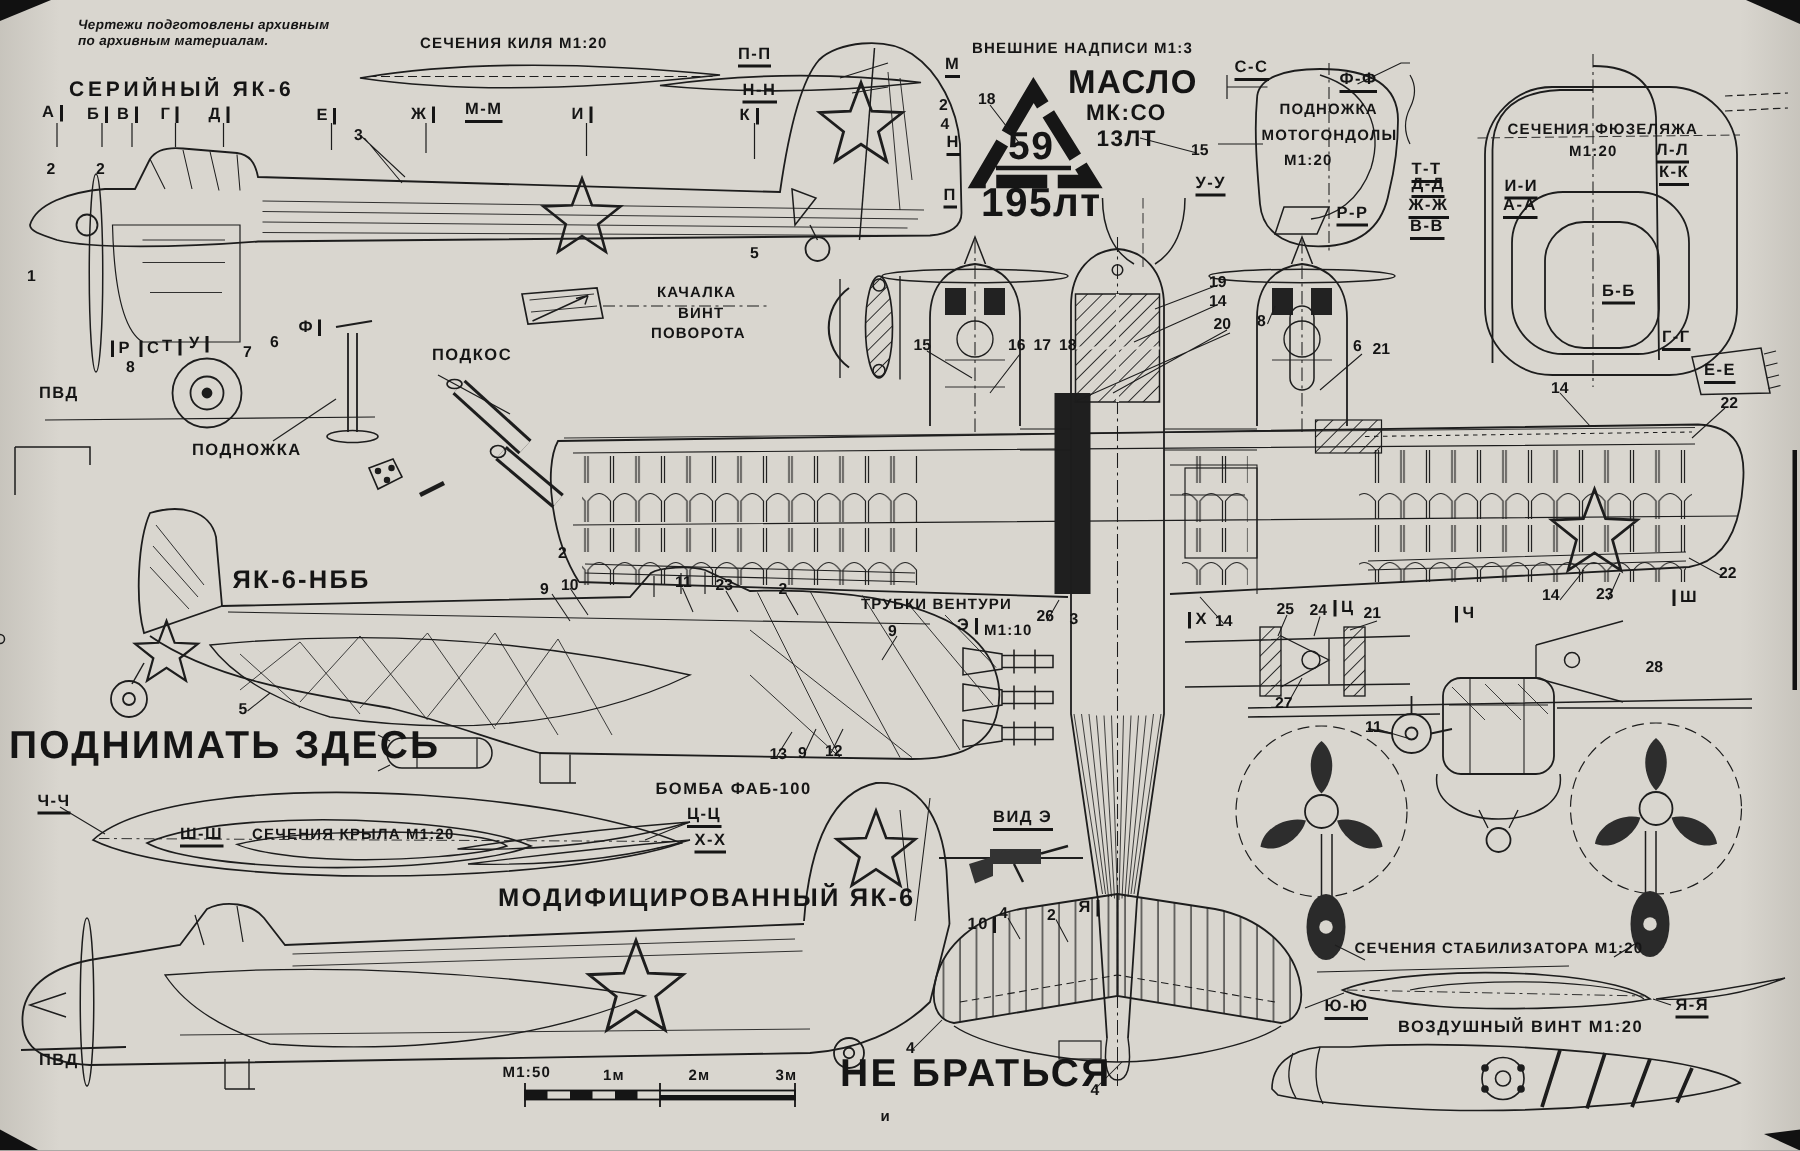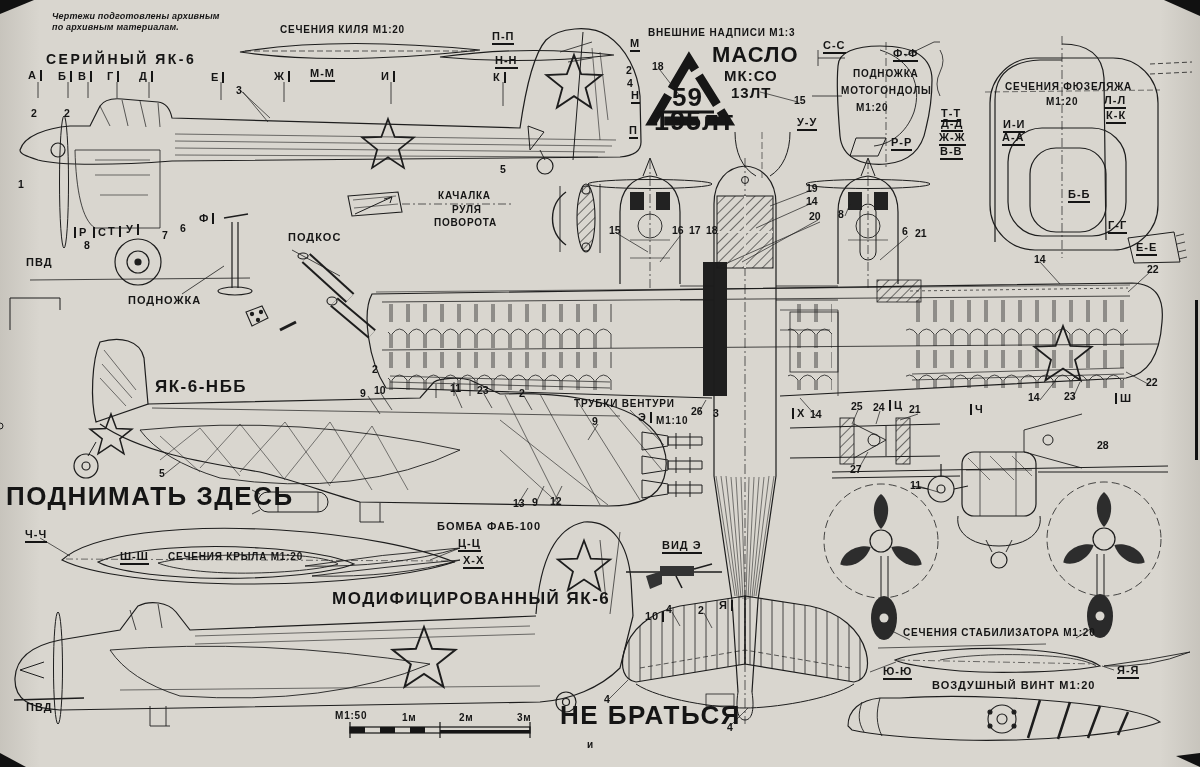--- a/index.html
+++ b/index.html
@@ -332,21 +332,21 @@
   <span class="lbl t10" style="left:280px;top:25px">СЕЧЕНИЯ КИЛЯ М1:20</span>
   <span class="lbl ul" style="left:310px;top:68px">М-М</span>
   <span class="lbl ul" style="left:492px;top:31px">П-П</span>
   <span class="lbl ul" style="left:495px;top:55px">Н-Н</span>
 
   <span class="lbl t10" style="left:648px;top:28px">ВНЕШНИЕ НАДПИСИ М1:3</span>
   <span class="lbl oilw" style="left:712px;top:44px">МАСЛО</span>
   <span class="lbl oilm" style="left:724px;top:68px">МК:СО</span>
   <span class="lbl oilm" style="left:731px;top:85px">13ЛТ</span>
   <span class="lbl oiln" style="left:672px;top:84px">59</span>
-  <span class="lbl oilq" style="left:654px;top:108px">195лт</span>
+  <span class="lbl oilq" style="left:654px;top:122px">195лт</span>
   <span class="lbl ul" style="left:630px;top:38px">М</span>
   <span class="lbl ul" style="left:631px;top:90px">Н</span>
   <span class="lbl ul" style="left:629px;top:125px">П</span>
 
   <span class="lbl ul" style="left:823px;top:40px">С-С</span>
   <span class="lbl ul" style="left:893px;top:48px">Ф-Ф</span>
   <span class="lbl t10" style="left:853px;top:69px">ПОДНОЖКА</span>
   <span class="lbl t10" style="left:841px;top:86px">МОТОГОНДОЛЫ</span>
   <span class="lbl t10" style="left:856px;top:103px">М1:20</span>
   <span class="lbl ul" style="left:941px;top:108px">Т-Т</span>
@@ -360,21 +360,21 @@
   <span class="lbl t10" style="left:1046px;top:97px">М1:20</span>
   <span class="lbl ul" style="left:1104px;top:95px">Л-Л</span>
   <span class="lbl ul" style="left:1106px;top:110px">К-К</span>
   <span class="lbl ul" style="left:1003px;top:119px">И-И</span>
   <span class="lbl ul" style="left:1002px;top:132px">А-А</span>
   <span class="lbl ul" style="left:1068px;top:189px">Б-Б</span>
   <span class="lbl ul" style="left:1108px;top:220px">Г-Г</span>
   <span class="lbl ul" style="left:1136px;top:242px">Е-Е</span>
 
   <span class="lbl t10" style="left:438px;top:191px">КАЧАЛКА</span>
-  <span class="lbl t10" style="left:452px;top:205px">РУЛЯ</span>
+  <span class="lbl t10" style="left:452px;top:205px">ВИНТ</span>
   <span class="lbl t10" style="left:434px;top:218px">ПОВОРОТА</span>
   <span class="lbl" style="left:288px;top:232px">ПОДКОС</span>
   <span class="lbl" style="left:128px;top:295px">ПОДНОЖКА</span>
   <span class="lbl" style="left:26px;top:257px">ПВД</span>
 
   <span class="lbl tickR" style="left:28px;top:70px">А</span>
   <span class="lbl tickR" style="left:58px;top:71px">Б</span>
   <span class="lbl tickR" style="left:78px;top:71px">В</span>
   <span class="lbl tickR" style="left:107px;top:71px">Г</span>
   <span class="lbl tickR" style="left:139px;top:71px">Д</span>

